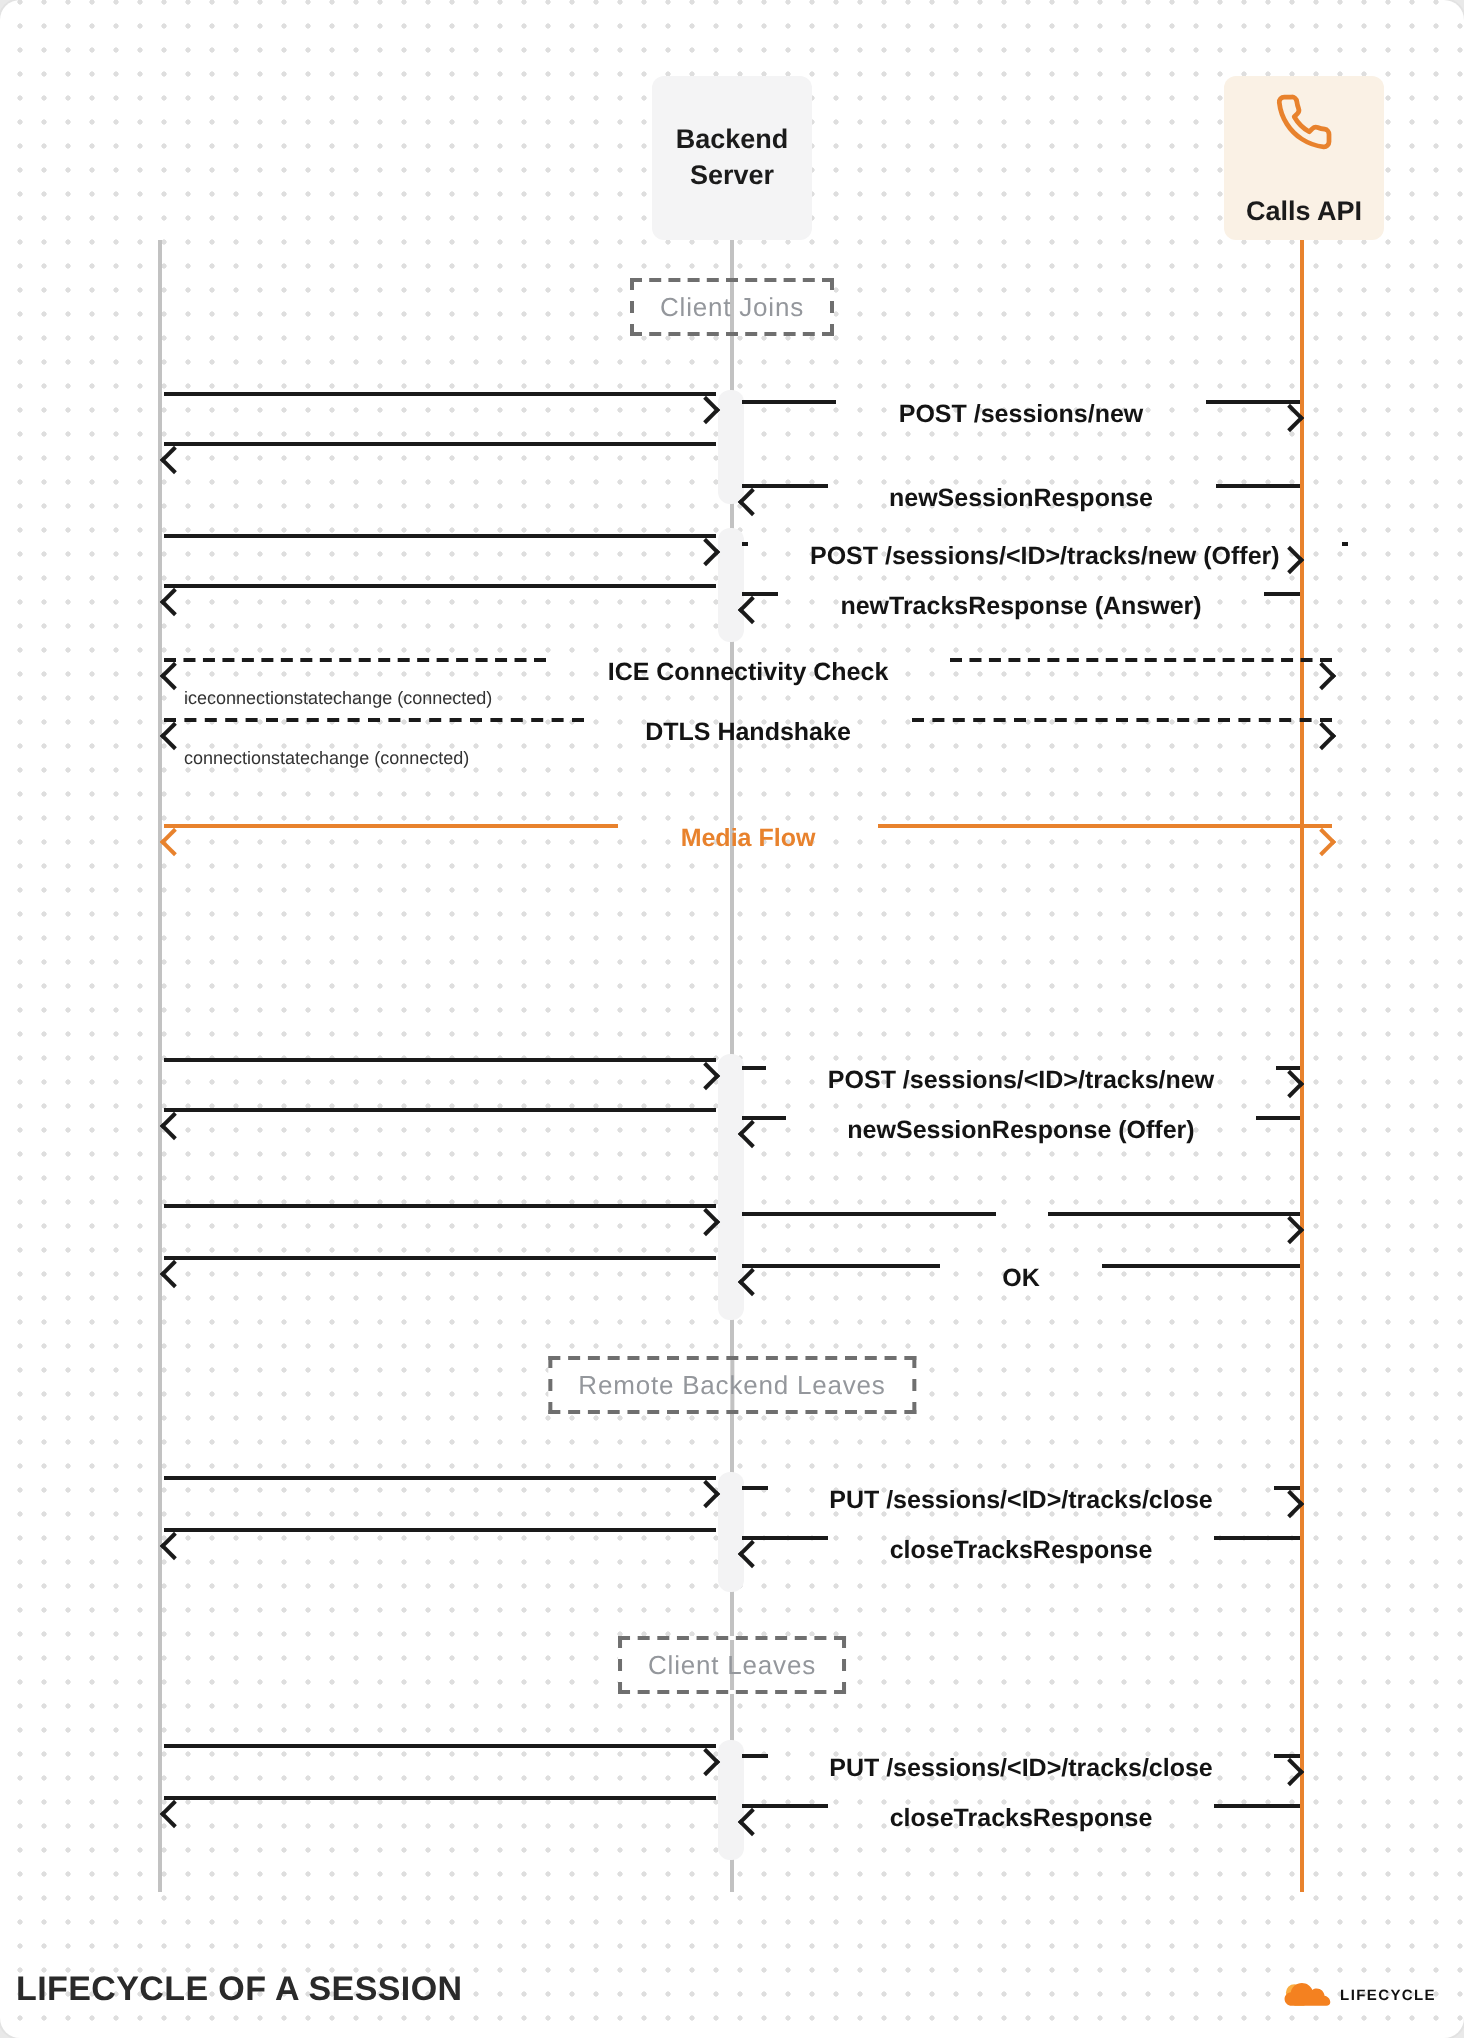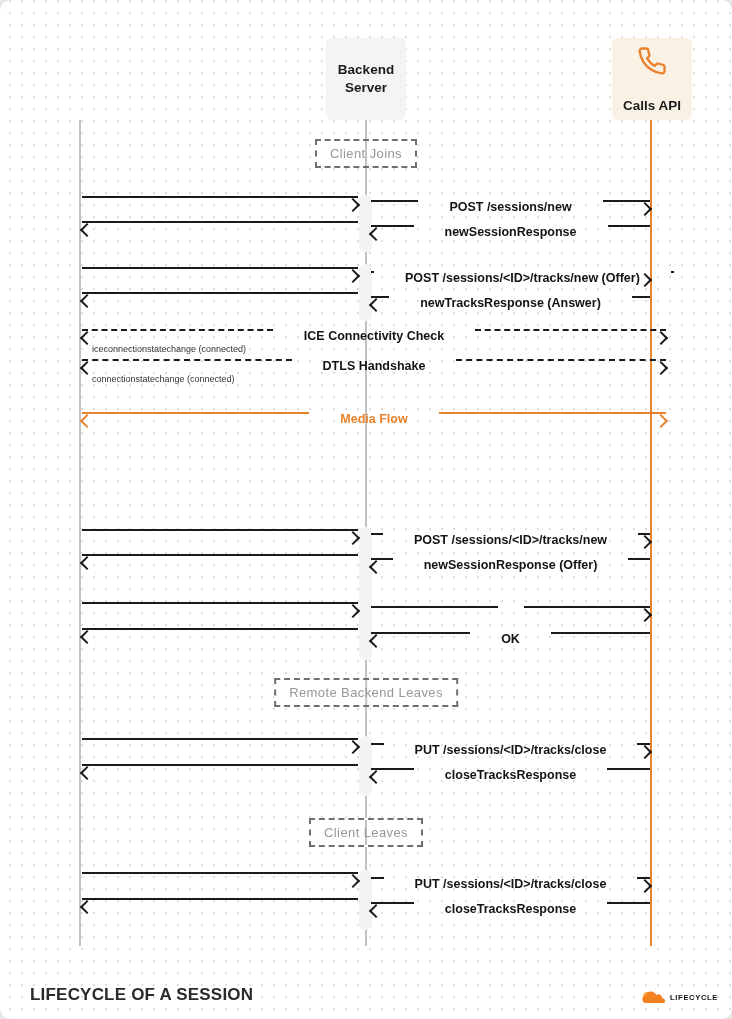--- a/index.html
+++ b/index.html
@@ -37,21 +37,21 @@
   .chev.or{border-color:#e8822d;}
   
   .sub{position:absolute;left:92px;font-size:9px;color:#333;z-index:3;white-space:nowrap;}
   
   .phase{position:absolute;left:366px;transform:translateX(-50%);border:2px dashed #6f6f6f;
     background:#fff;padding:5px 13px;font-size:13px;letter-spacing:.4px;color:#94979c;
     white-space:nowrap;z-index:5;}
   .phase::before{content:"";position:absolute;left:50%;top:0;bottom:0;width:2px;background:#c2c2c2;margin-left:-1px;}
   .phase span{position:relative;background:transparent;}
   
-  .title{position:absolute;left:30px;top:985px;font-size:17px;font-weight:700;letter-spacing:.2px;color:#2a2a2a;z-index:6;}
+  .title{position:absolute;left:8px;top:985px;font-size:17px;font-weight:700;letter-spacing:.2px;color:#2a2a2a;z-index:6;}
   .logo{position:absolute;right:14px;top:989px;display:flex;align-items:center;gap:3px;z-index:6;}
   .logo .brand{font-size:7.5px;font-weight:700;letter-spacing:.7px;color:#111;}
   .icon-phone{margin-top:2px;}
 </style>
 </head>
 <body>
 
 <div id="canvas">
 
   <div class="lifeline" style="left:79px"></div>
@@ -82,21 +82,21 @@
   <div class="row lhalf" style="top:196px">
       <div class="seg"></div>
       <span class="chev r"></span>
     </div>
   <div class="row rhalf" style="top:200px">
     <div class="seg"></div>
       <span class="lbl">POST /sessions/new</span>
       <div class="seg"></div>
     <span class="chev r"></span>
   </div>
-  <div class="row rhalf" style="top:225px">
+  <div class="row rhalf" style="top:242px">
     <div class="seg"></div>
       <span class="lbl">newSessionResponse</span>
       <div class="seg"></div>
     <span class="chev l"></span>
   </div>
   <div class="row lhalf" style="top:221px">
       <div class="seg"></div>
       <span class="chev l"></span>
     </div>
 

